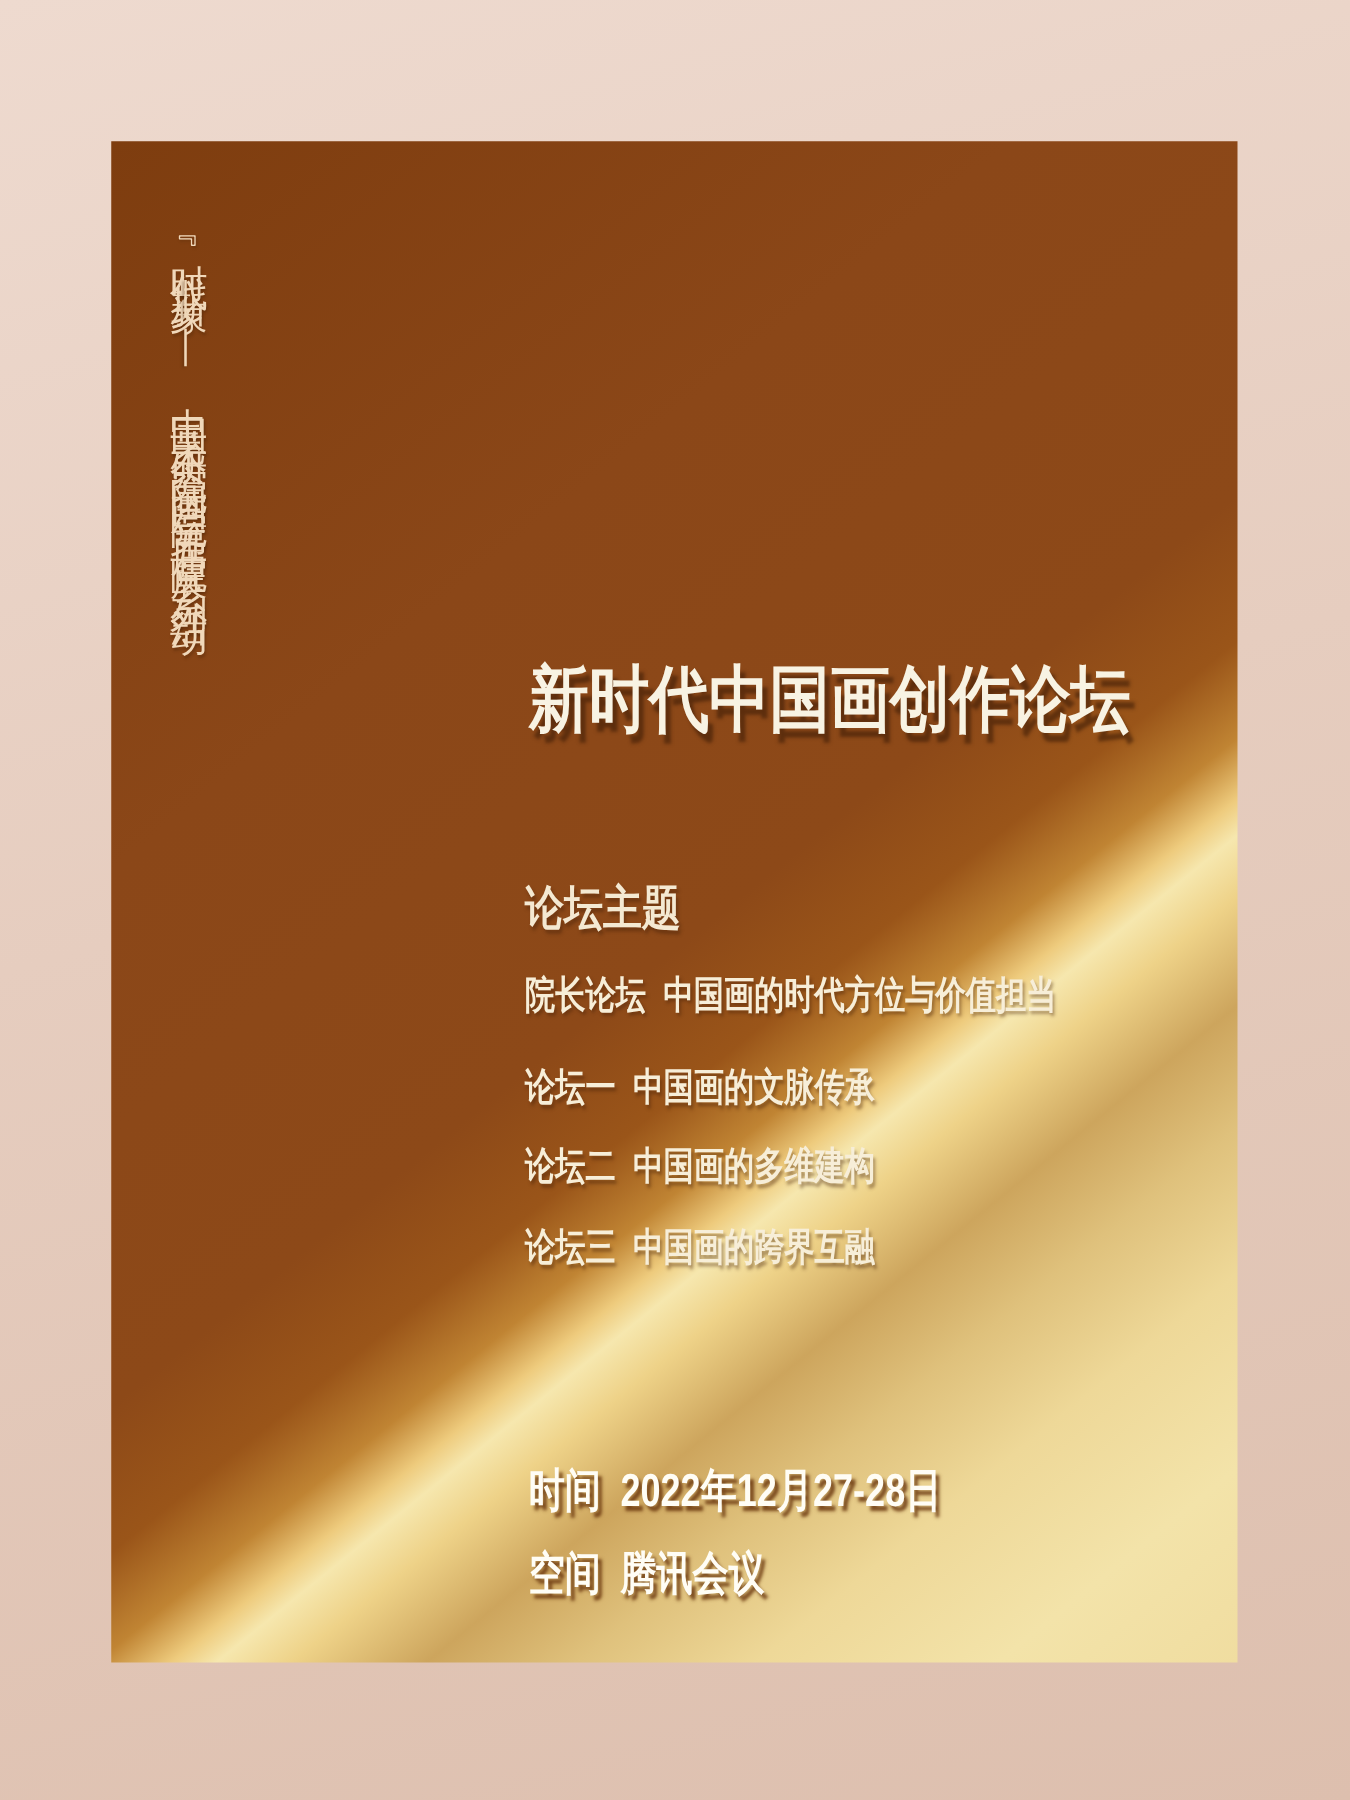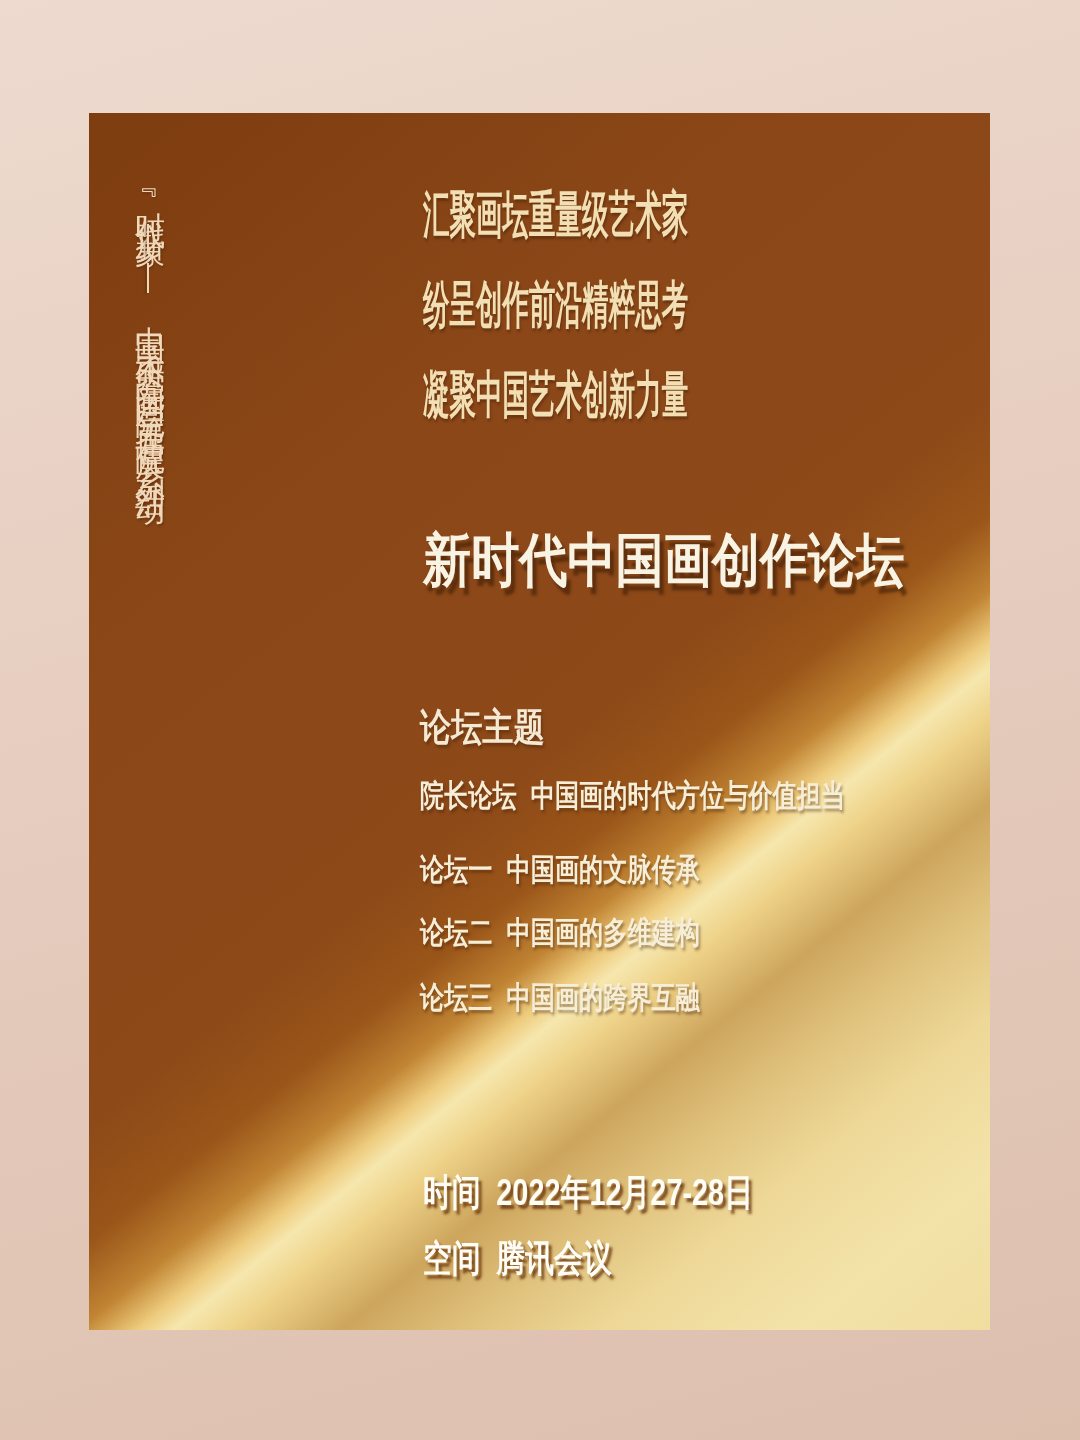--- a/index.html
+++ b/index.html
@@ -126,25 +126,20 @@
   .info-row.r0 { top: 1060px; }
   .info-row.r1 { top: 1126px; }
 </style>
 </head>
 <body>
 
 <div class="panel">
 
   <div class="side-text">『时代新象——中国艺术研究院国画院第五届院展』系列活动</div>
 
-  <div class="intro">
-    <p>汇聚画坛重量级艺术家</p>
-    <p>纷呈创作前沿精粹思考</p>
-    <p>凝聚中国艺术创新力量</p>
-  </div>
 
   <h1 class="title">新时代中国画创作论坛</h1>
 
   <h2 class="topics-heading">论坛主题</h2>
 
   <div class="topic-row r0">
     <span>院长论坛</span>
     <span>中国画的时代方位与价值担当</span>
   </div>
   <div class="topic-row r1">

